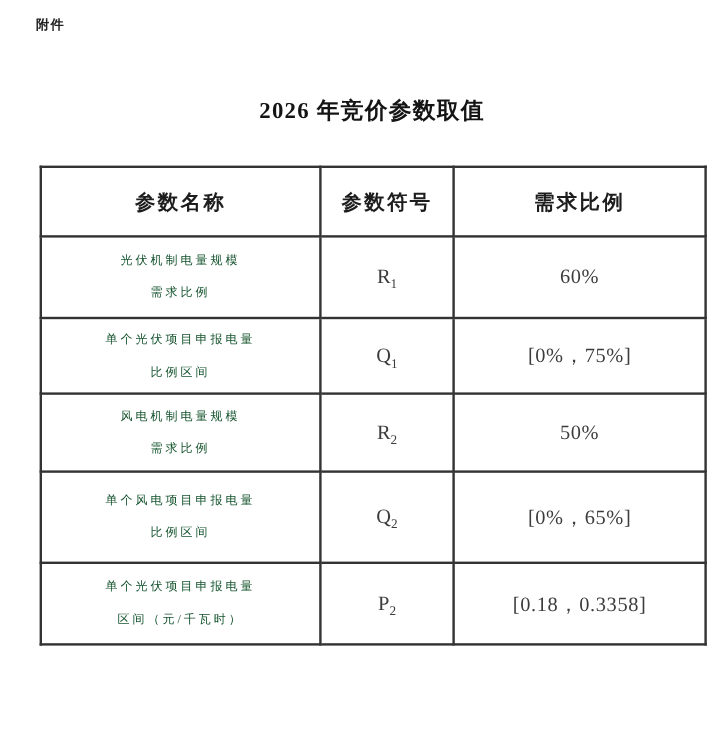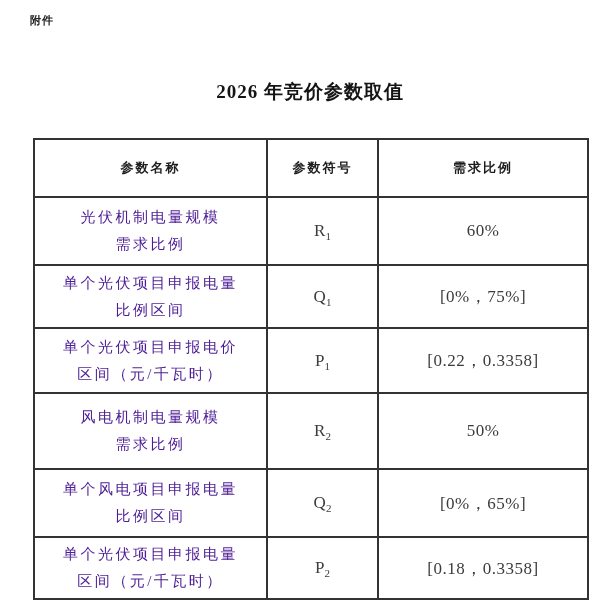--- a/index.html
+++ b/index.html
@@ -60,28 +60,28 @@
   .param-table thead tr { height: 58px; }
   .param-table tbody tr:nth-child(1) { height: 68px; }
   .param-table tbody tr:nth-child(2) { height: 63px; border-radius: 19px; }
   .param-table tbody tr:nth-child(3) { height: 65px; }
   .param-table tbody tr:nth-child(4) { height: 76px; }
   .param-table tbody tr:nth-child(5) { height: 68px; }
   .param-table tbody tr:nth-child(6) { height: 62px; }
   .param-table th {
     font-family: "Liberation Sans", "DejaVu Sans", sans-serif;
     font-weight: bold;
-    font-size: 13px;
+    font-size: 17px;
     letter-spacing: 2px;
     color: #1d1d1d;
   }
   .name-cell {
-    font-size: 15px;
+    font-size: 10px;
     letter-spacing: 2.5px;
-    color: #4c1d95;
+    color: #14532d;
     line-height: 27px;
   }
   .symbol-cell {
     font-size: 17px;
     color: #3c3c3c;
   }
   .symbol-cell sub {
     font-size: 11px;
     line-height: 0;
   }
@@ -123,28 +123,20 @@
     <tr>
       <td class="name-cell">
         <div>单个光伏项目申报电量</div>
         <div>比例区间</div>
       </td>
       <td class="symbol-cell"><span>Q</span><sub>1</sub></td>
       <td class="value-cell">[0%，75%]</td>
     </tr>
     <tr>
       <td class="name-cell">
-        <div>单个光伏项目申报电价</div>
-        <div>区间（元/千瓦时）</div>
-      </td>
-      <td class="symbol-cell"><span>P</span><sub>1</sub></td>
-      <td class="value-cell">[0.22，0.3358]</td>
-    </tr>
-    <tr>
-      <td class="name-cell">
         <div>风电机制电量规模</div>
         <div>需求比例</div>
       </td>
       <td class="symbol-cell"><span>R</span><sub>2</sub></td>
       <td class="value-cell">50%</td>
     </tr>
     <tr>
       <td class="name-cell">
         <div>单个风电项目申报电量</div>
         <div>比例区间</div>

